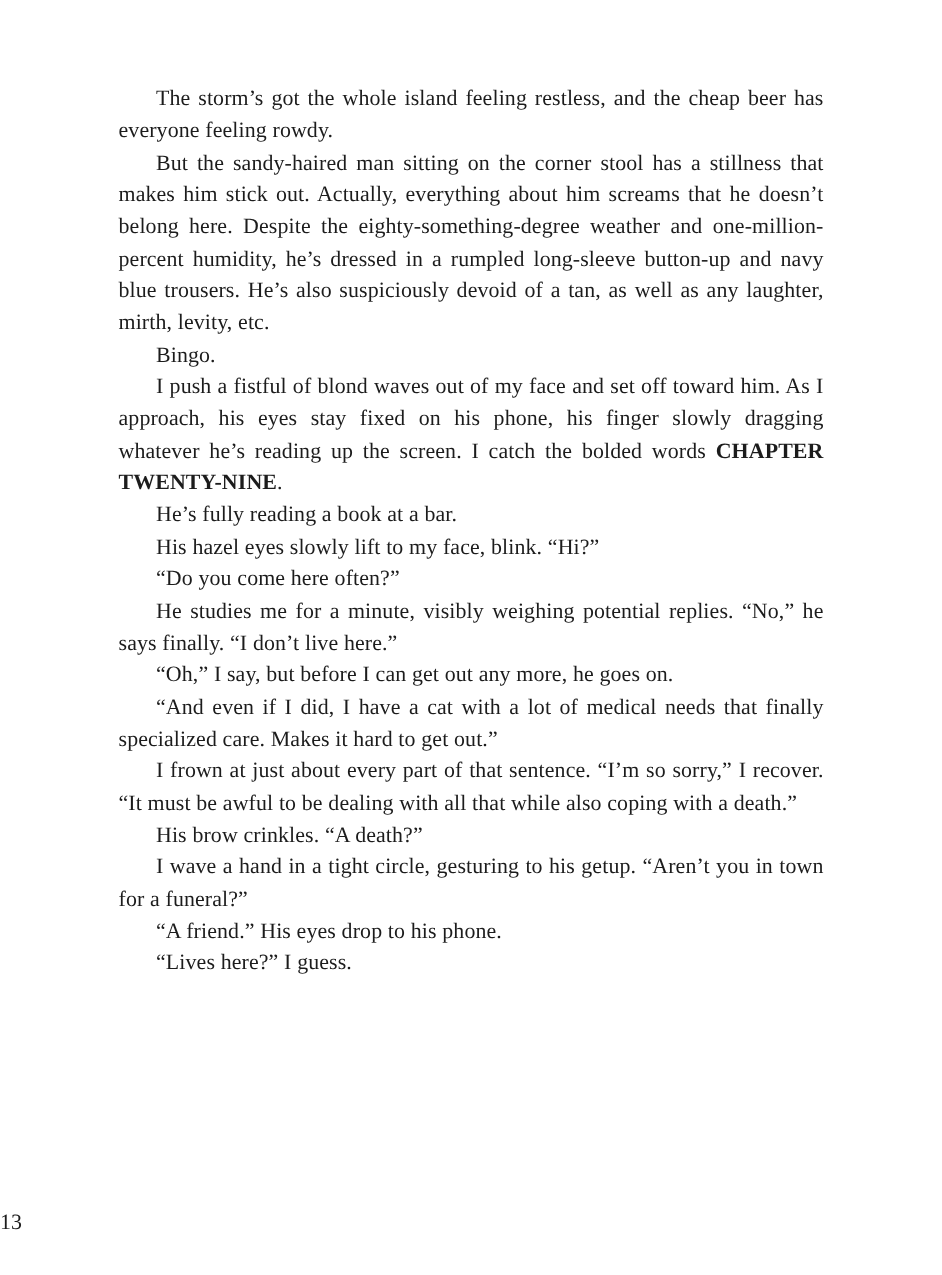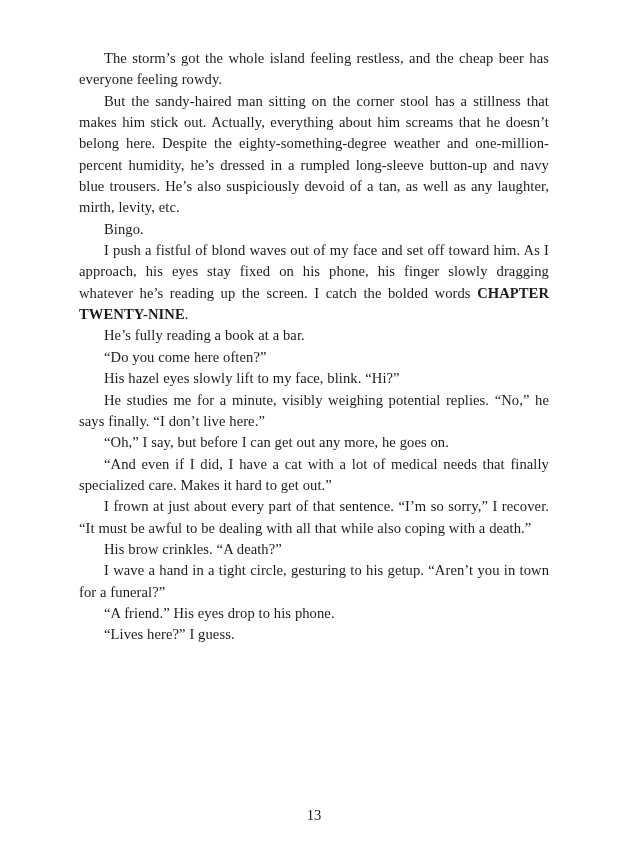--- a/index.html
+++ b/index.html
@@ -21,21 +21,21 @@
     left: 0;
     top: 0;
     width: 628px;
     height: 850px;
     background: #ffffff;
   }
 
   #text-column {
     position: absolute;
     left: 79px;
-    top: 48px;
+    top: 56px;
     width: 470px;
   }
 
   .para {
     margin: 0;
     padding: 0;
     text-indent: 25px;
     text-align: justify;
     font-size: 14.6px;
     line-height: 21.35px;
@@ -47,21 +47,20 @@
 
   .bold-caps {
     font-weight: bold;
   }
 
   #page-number {
     position: absolute;
     left: 0;
     top: 806px;
     width: 628px;
-    text-align: center;
     font-size: 14.6px;
     line-height: 18px;
     color: #1c1c1c;
     font-family: "Liberation Serif", "DejaVu Serif", serif;
   }
 </style>
 </head>
 <body>
 
 <div id="page">
@@ -74,23 +73,23 @@
 
     <p class="para">Bingo.</p>
 
     <p class="para">
       <span>I push a fistful of blond waves out of my face and set off toward him. As I approach, his eyes stay fixed on his phone, his finger slowly dragging whatever he’s reading up the screen. I catch the bolded words </span><span class="bold-caps">CHAPTER TWENTY-NINE</span><span>.</span>
     </p>
 
     <p class="para">He’s fully reading a book at a bar.</p>
 
 
+    <p class="para">His hazel eyes slowly lift to my face, blink. “Hi?”</p>
+
     <p class="para">“Do you come here often?”</p>
-
-    <p class="para">His hazel eyes slowly lift to my face, blink. “Hi?”</p>
 
     <p class="para">He studies me for a minute, visibly weighing potential replies. “No,” he says finally. “I don’t live here.”</p>
 
     <p class="para">“Oh,” I say, but before I can get out any more, he goes on.</p>
 
     <p class="para">“And even if I did, I have a cat with a lot of medical needs that finally specialized care. Makes it hard to get out.”</p>
 
     <p class="para">I frown at just about every part of that sentence. “I’m so sorry,” I recover. “It must be awful to be dealing with all that while also coping with a death.”</p>
 
     <p class="para">His brow crinkles. “A death?”</p>

